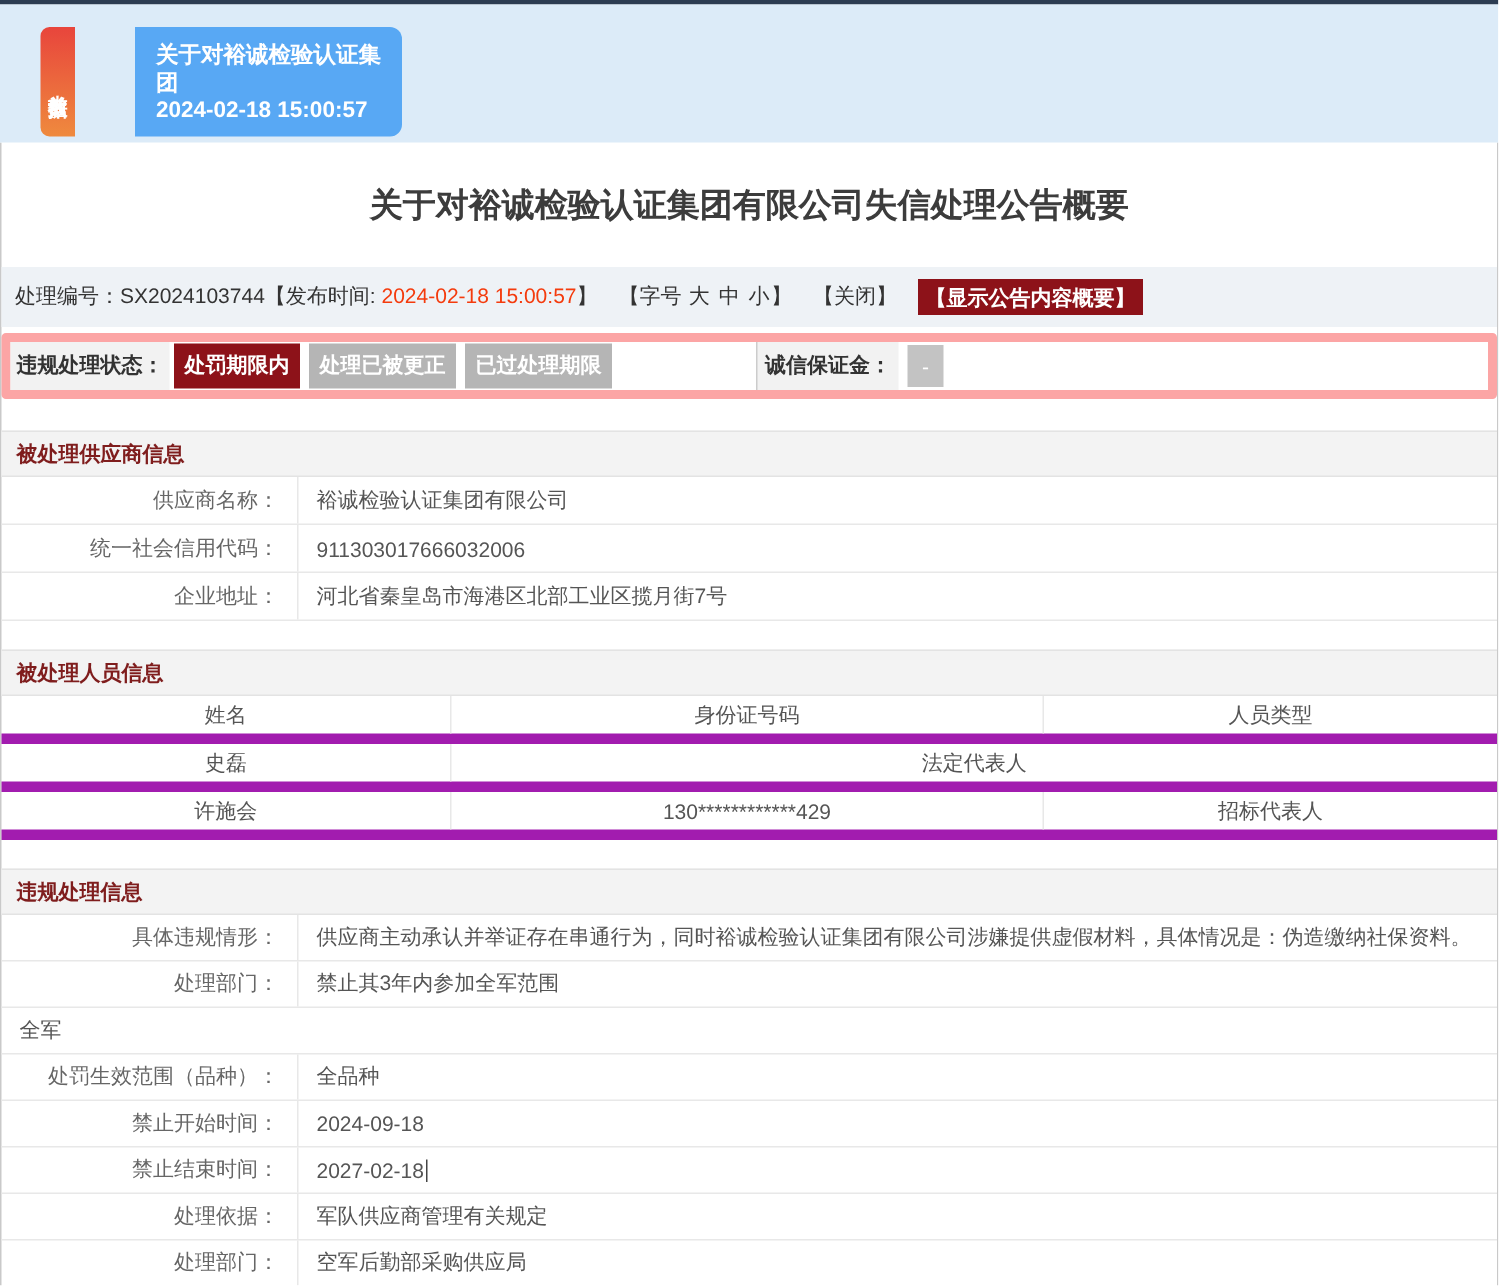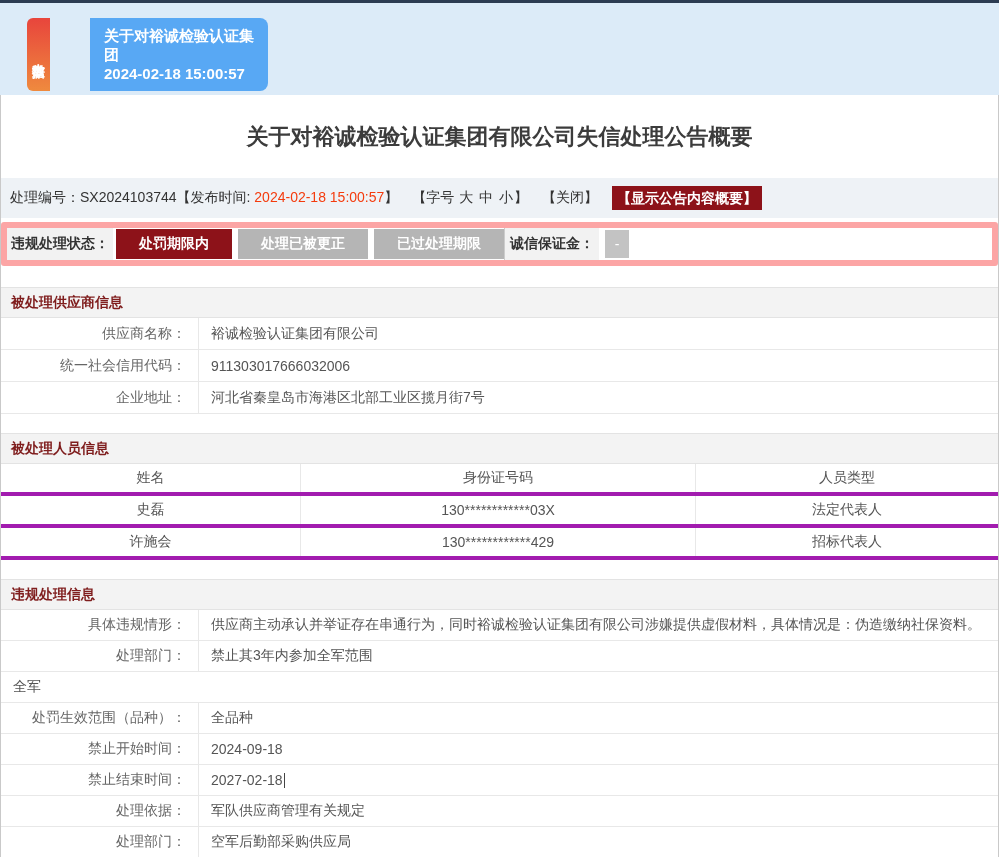--- a/index.html
+++ b/index.html
@@ -57,21 +57,21 @@
     display:flex; align-items:stretch;
   }
   .st-label {
     background:#f2f2f2; color:#333; font-weight:bold;
     display:flex; align-items:center; justify-content:center;
   }
   .st-label.first { width:106px; }
   .st-label.second { width:95px; border-left:1px solid #ccc; }
   .st-buttons { width:391px; display:flex; align-items:center; gap:6px; padding-left:3px; }
   .status-btn {
-    color:#fff; font-weight:bold; padding:6px 23px; cursor:pointer; display:inline-block;
+    color:#fff; font-weight:bold; padding:6px 7px; cursor:pointer; display:inline-block;
     background:#b5b5b5;
   }
   .status-btn.active { background:#8d1219; }
   .st-value { flex:1; display:flex; align-items:center; padding-left:6px; }
   .deposit-btn {
     background:#c3c3c3; color:#fff; width:24px; height:28px; cursor:pointer;
     display:inline-flex; align-items:center; justify-content:center;
   }
 
   
@@ -85,21 +85,21 @@
   .info-row { display:flex; border-bottom:1px solid #e8e8e8; min-height:32px; align-items:stretch; }
   .info-label {
     width:198px; border-right:1px solid #e8e8e8; color:#666;
     display:flex; align-items:center; justify-content:flex-end; padding-right:12px;
     white-space:nowrap;
   }
   .info-value { flex:1; display:flex; align-items:center; padding-left:12px; color:#555; }
   .v-row { min-height:31px; }
 
   
-  .grid-row { display:flex; border-bottom:4px solid #a21caf; height:32px; }
+  .grid-row { display:flex; border-bottom:7px solid #a21caf; height:32px; }
   .grid-cell { display:flex; align-items:center; justify-content:center; color:#555; }
   .gc-name { width:300px; border-right:1px solid #e8e8e8; }
   .gc-id   { width:395px; border-right:1px solid #e8e8e8; }
   .gc-type { flex:1; }
 
   
   .caret { display:inline-block; width:0; height:15px; border-left:1px solid #444; margin-left:1px; }
 </style>
 </head>
 <body>
@@ -166,21 +166,20 @@
 
     <section class="info-section">
       <div class="section-header">被处理人员信息</div>
       <div class="grid-row">
         <div class="grid-cell gc-name">姓名</div>
         <div class="grid-cell gc-id">身份证号码</div>
         <div class="grid-cell gc-type">人员类型</div>
       </div>
       <div class="grid-row">
         <div class="grid-cell gc-name">史磊</div>
-        <div class="grid-cell gc-id">130************03X</div>
         <div class="grid-cell gc-type">法定代表人</div>
       </div>
       <div class="grid-row">
         <div class="grid-cell gc-name">许施会</div>
         <div class="grid-cell gc-id">130************429</div>
         <div class="grid-cell gc-type">招标代表人</div>
       </div>
     </section>
 
     <section class="info-section">

